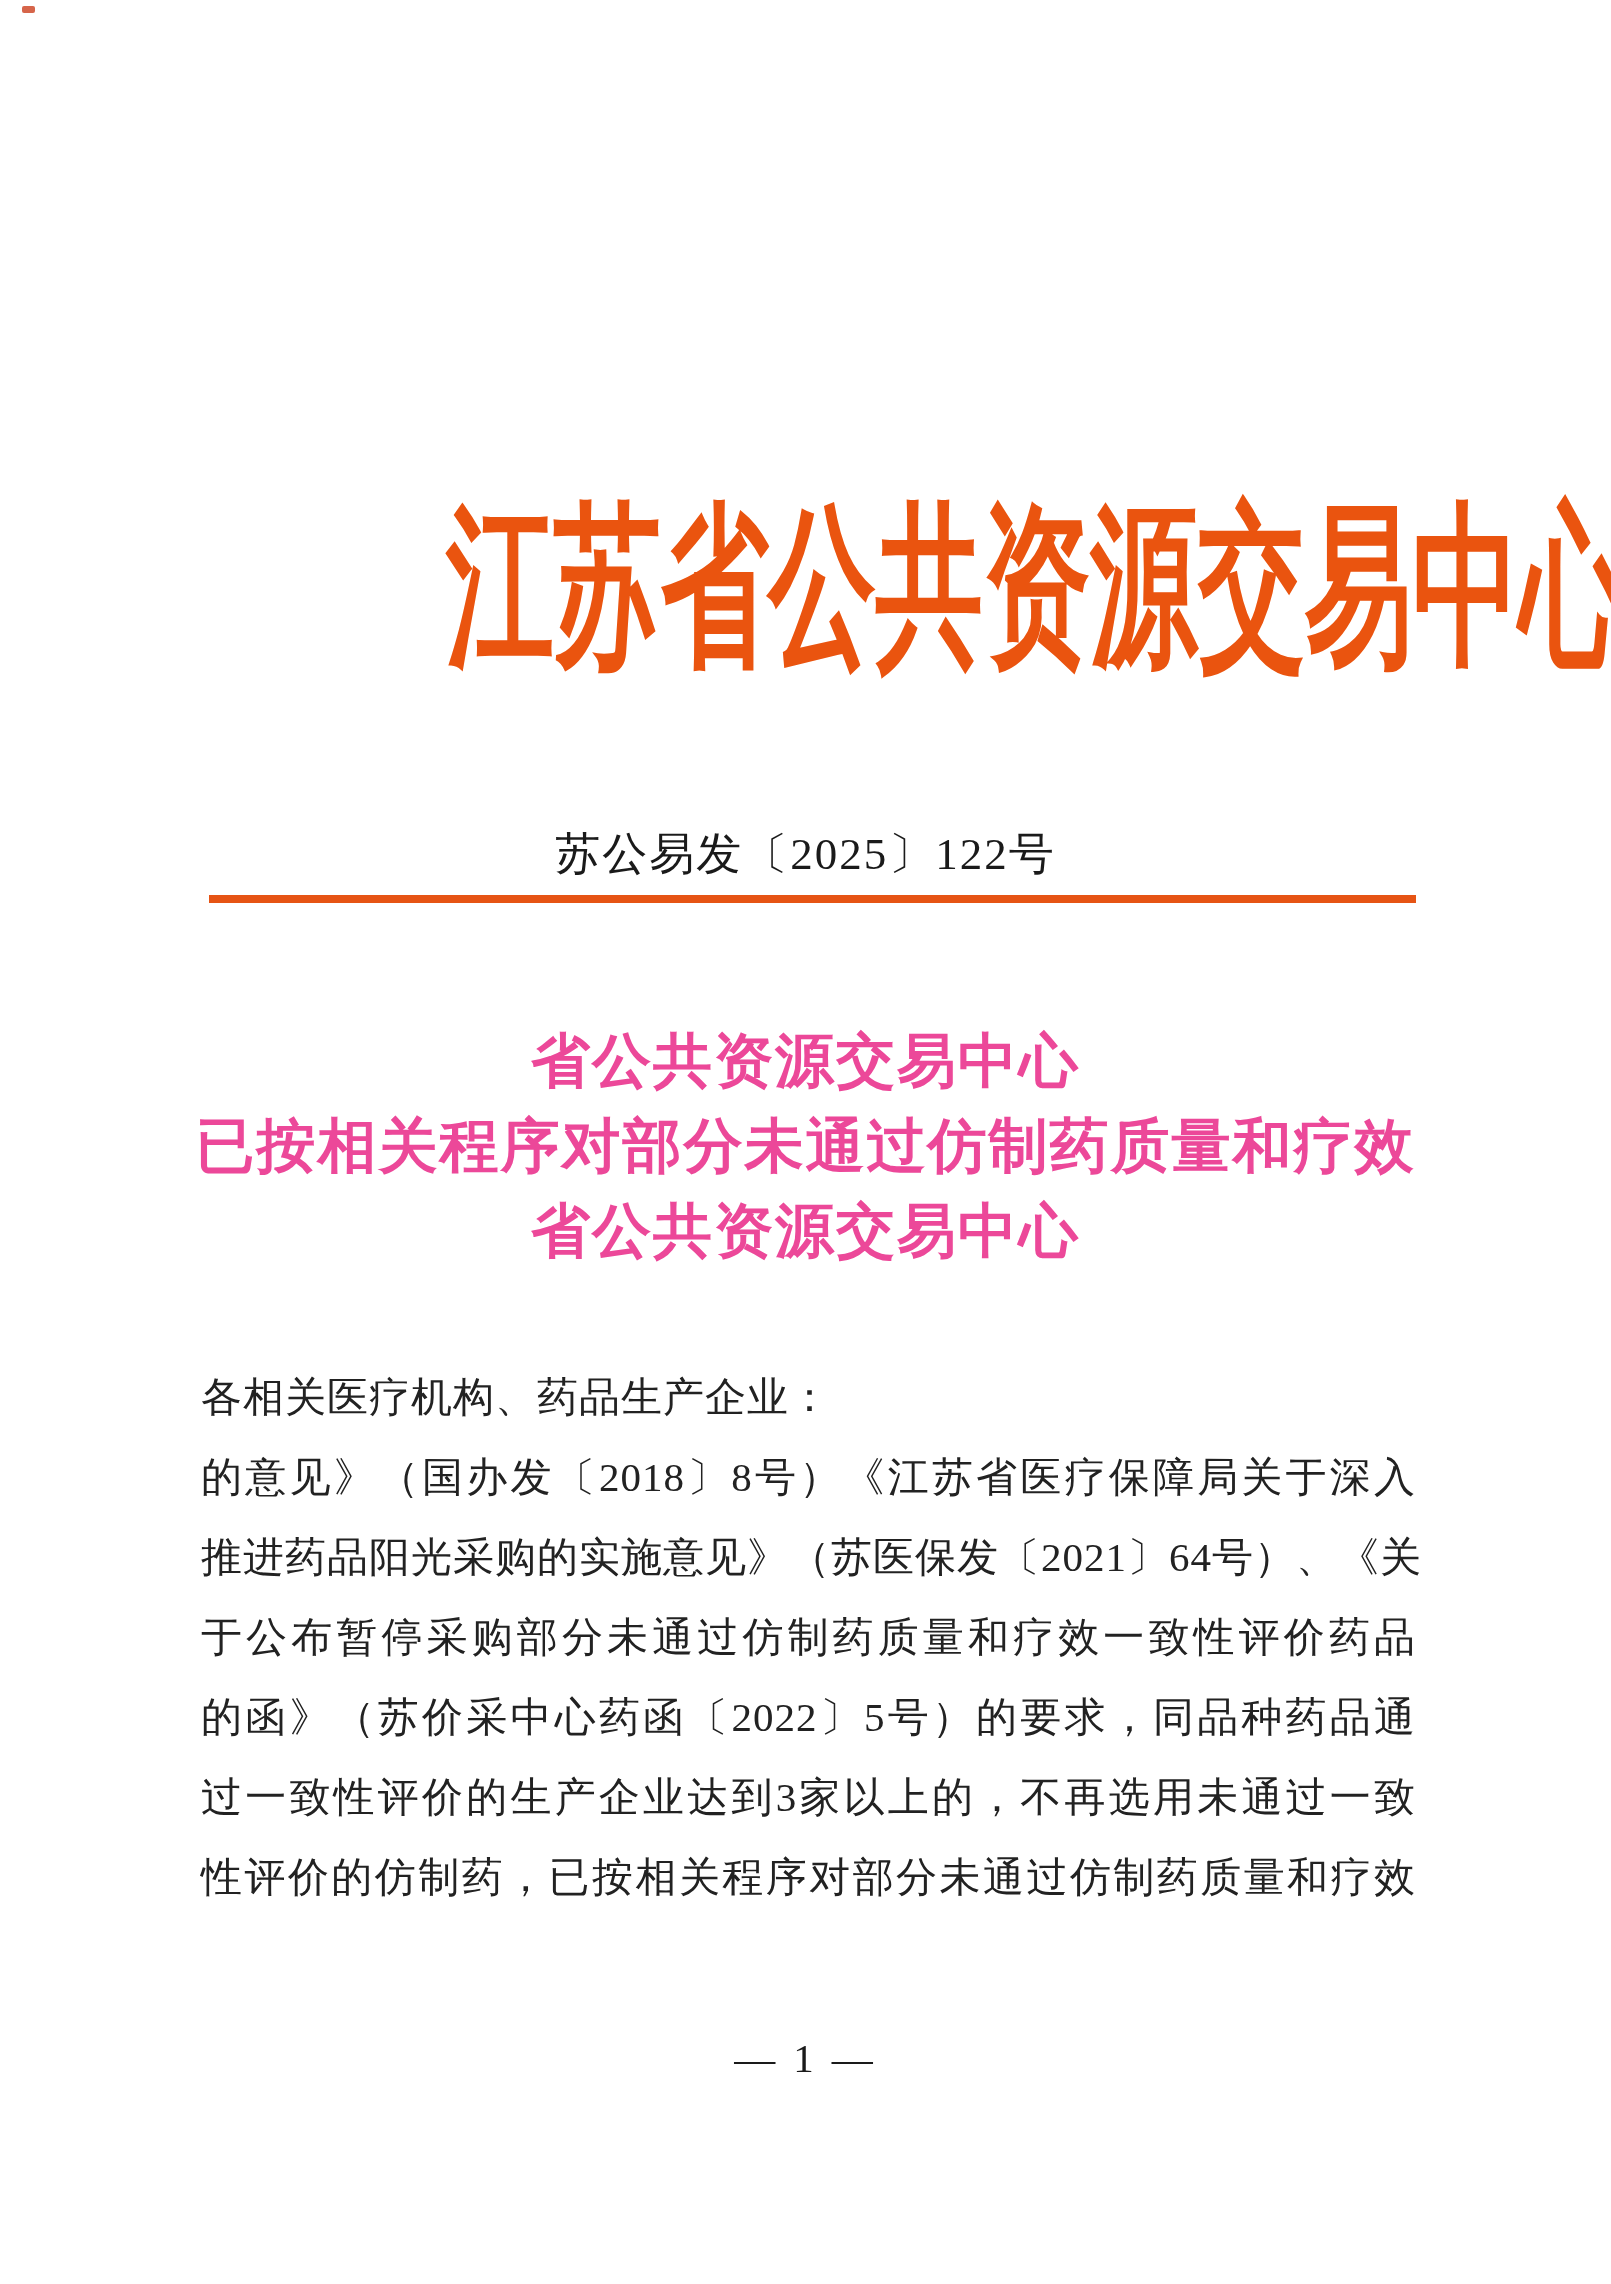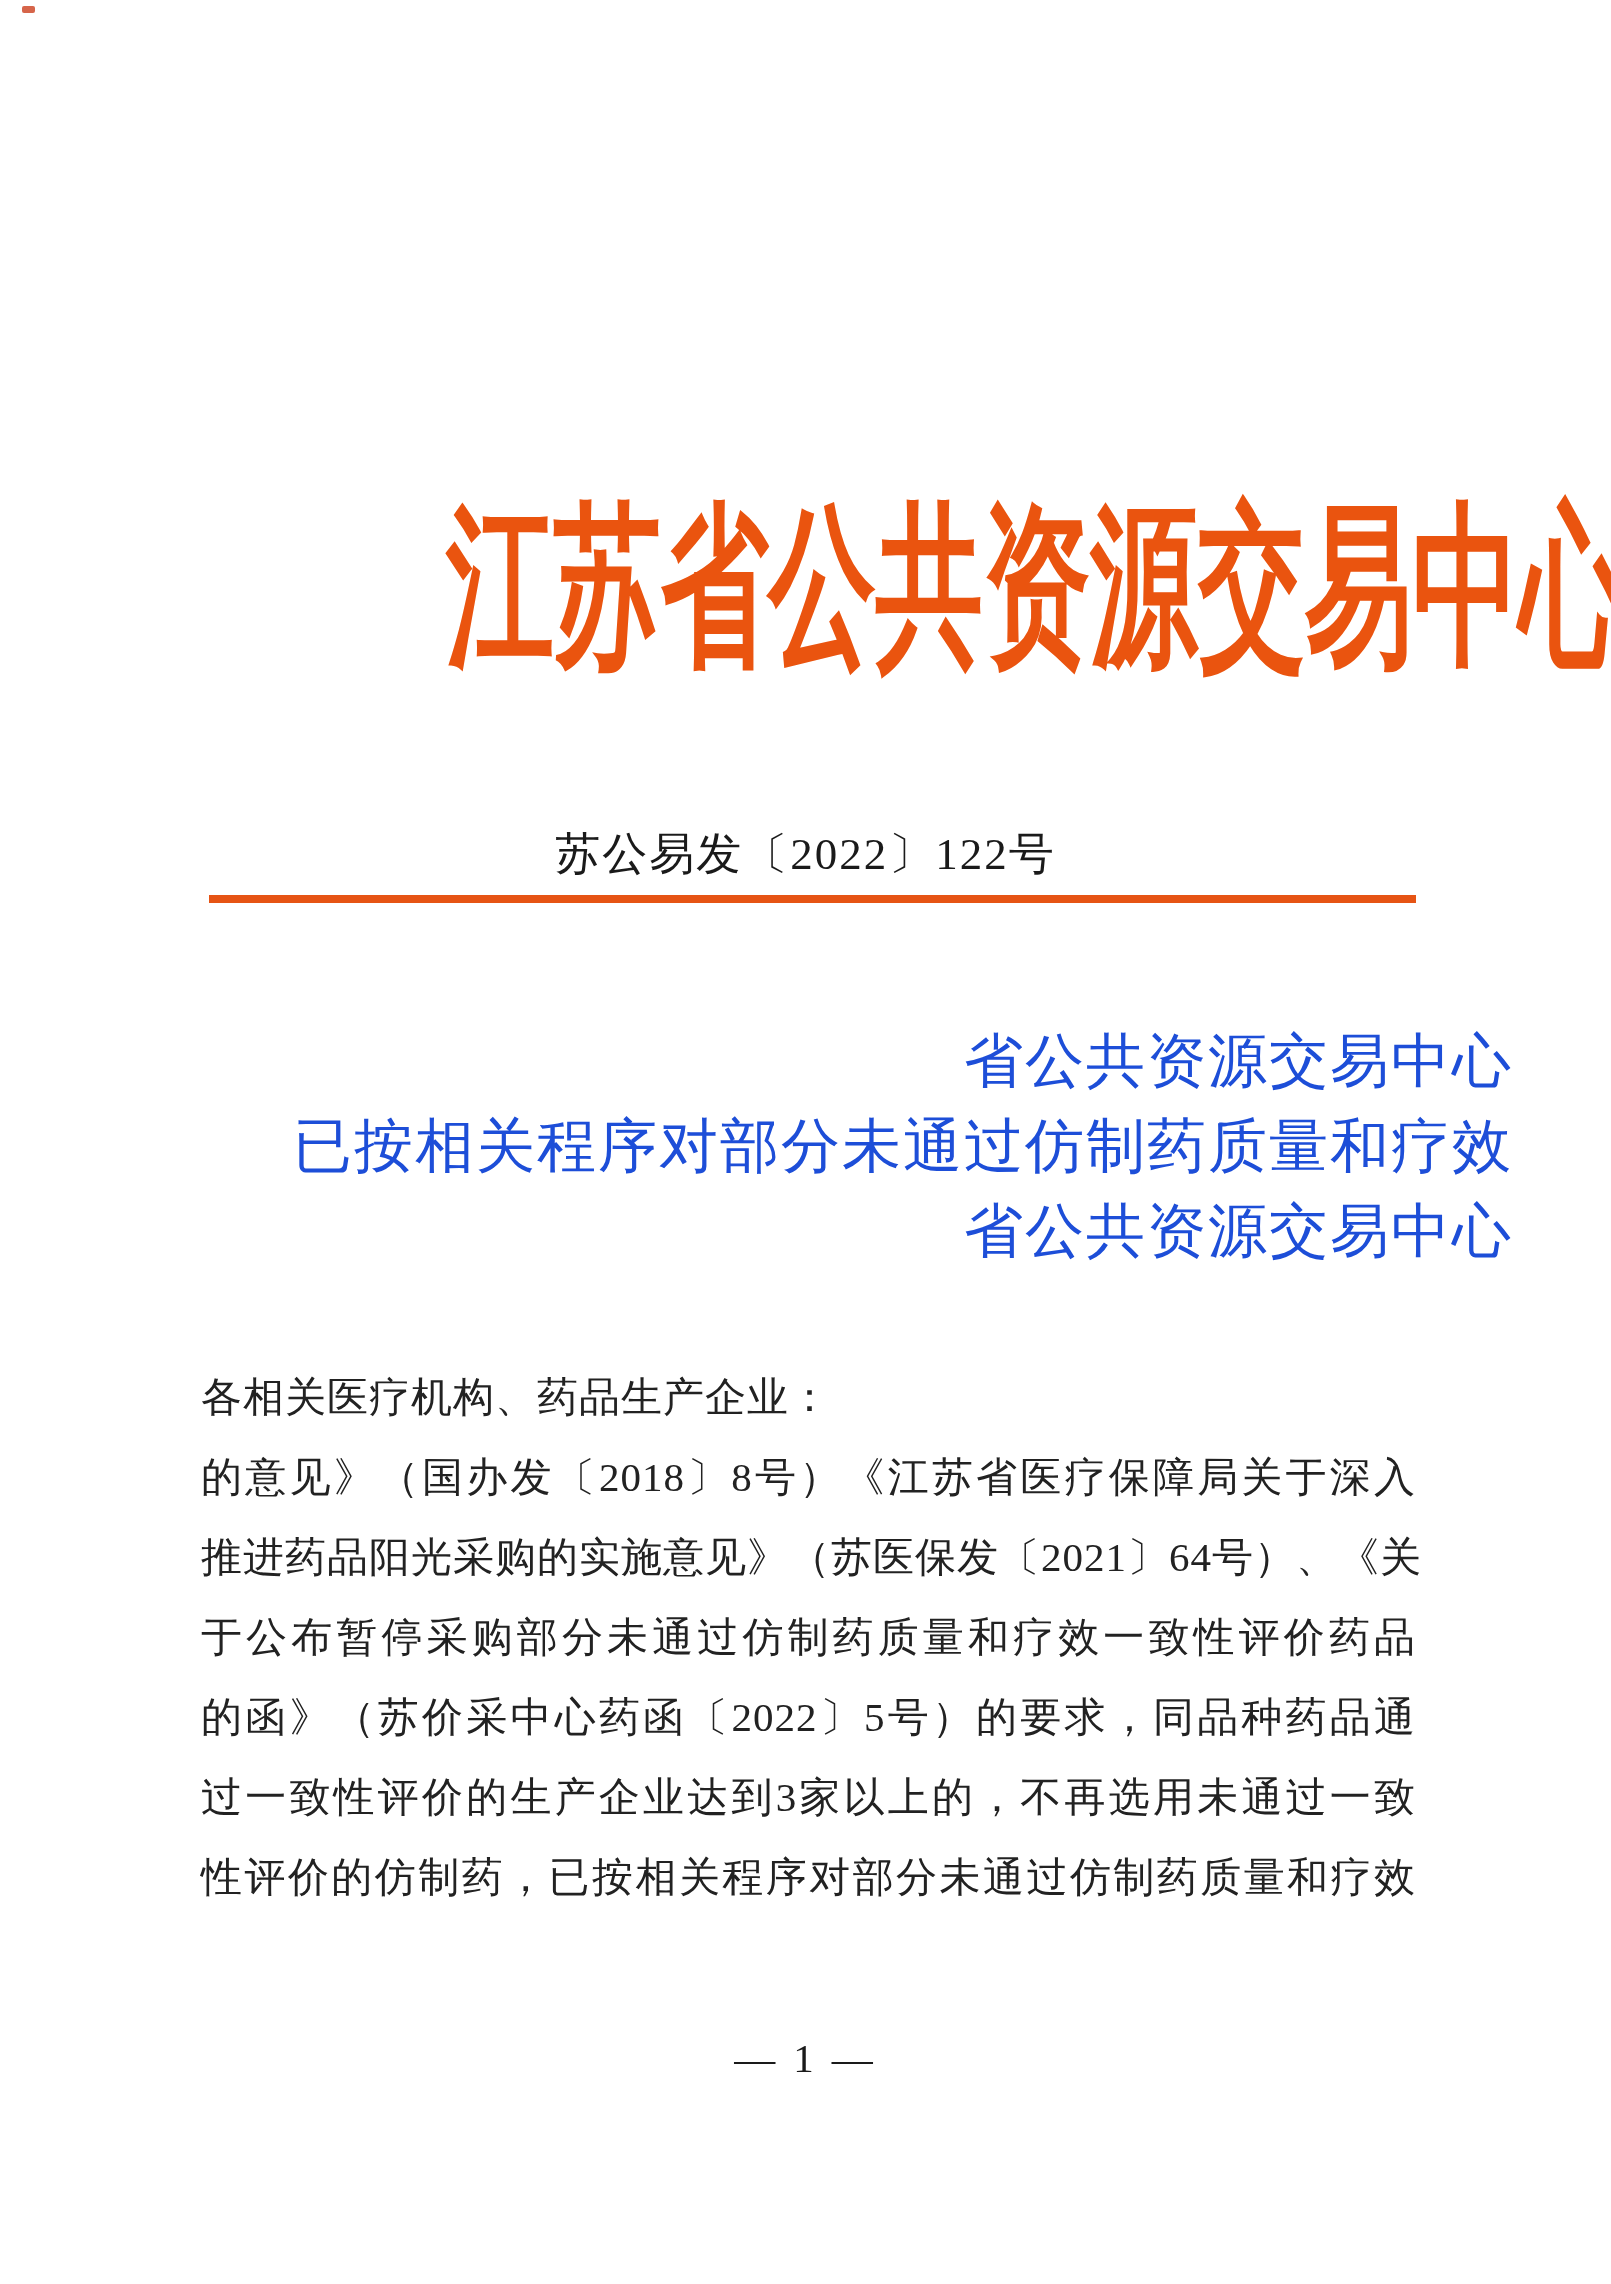--- a/index.html
+++ b/index.html
@@ -67,23 +67,23 @@
     width: 1207px;
     height: 7.8px;
     background: #e65414;
   }
   
   .title-block {
     position: absolute;
     top: 1019px;
     left: 98px;
     width: 1415px;
-    text-align: right;
-    font-weight: normal;
-    color: #1d4ed8;
+    text-align: center;
+    font-weight: bold;
+    color: #ec4899;
     font-size: 59px;
     line-height: 85px;
     letter-spacing: 2px;
   }
   
   .body-block {
     position: absolute;
     top: 1357px;
     left: 201px;
     width: 1215px;
@@ -124,21 +124,21 @@
 <body>
 
 <div class="page">
 
   <div class="speck"></div>
 
   <div class="banner-wrap">
     <span class="banner" style="color: rgb(234, 84, 15);">江苏省公共资源交易中心文件</span>
   </div>
 
-  <div class="doc-number">苏公易发〔2022〕122号</div>
+  <div class="doc-number">苏公易发〔2025〕122号</div>
 
   <div class="red-rule" style="background: rgb(230, 84, 20);"></div>
 
   <div class="title-block">
     <div>省公共资源交易中心</div>
     <div>已按相关程序对部分未通过仿制药质量和疗效</div>
     <div>省公共资源交易中心</div>
   </div>
 
   <div class="body-block" style="color: rgb(34, 34, 34);">

